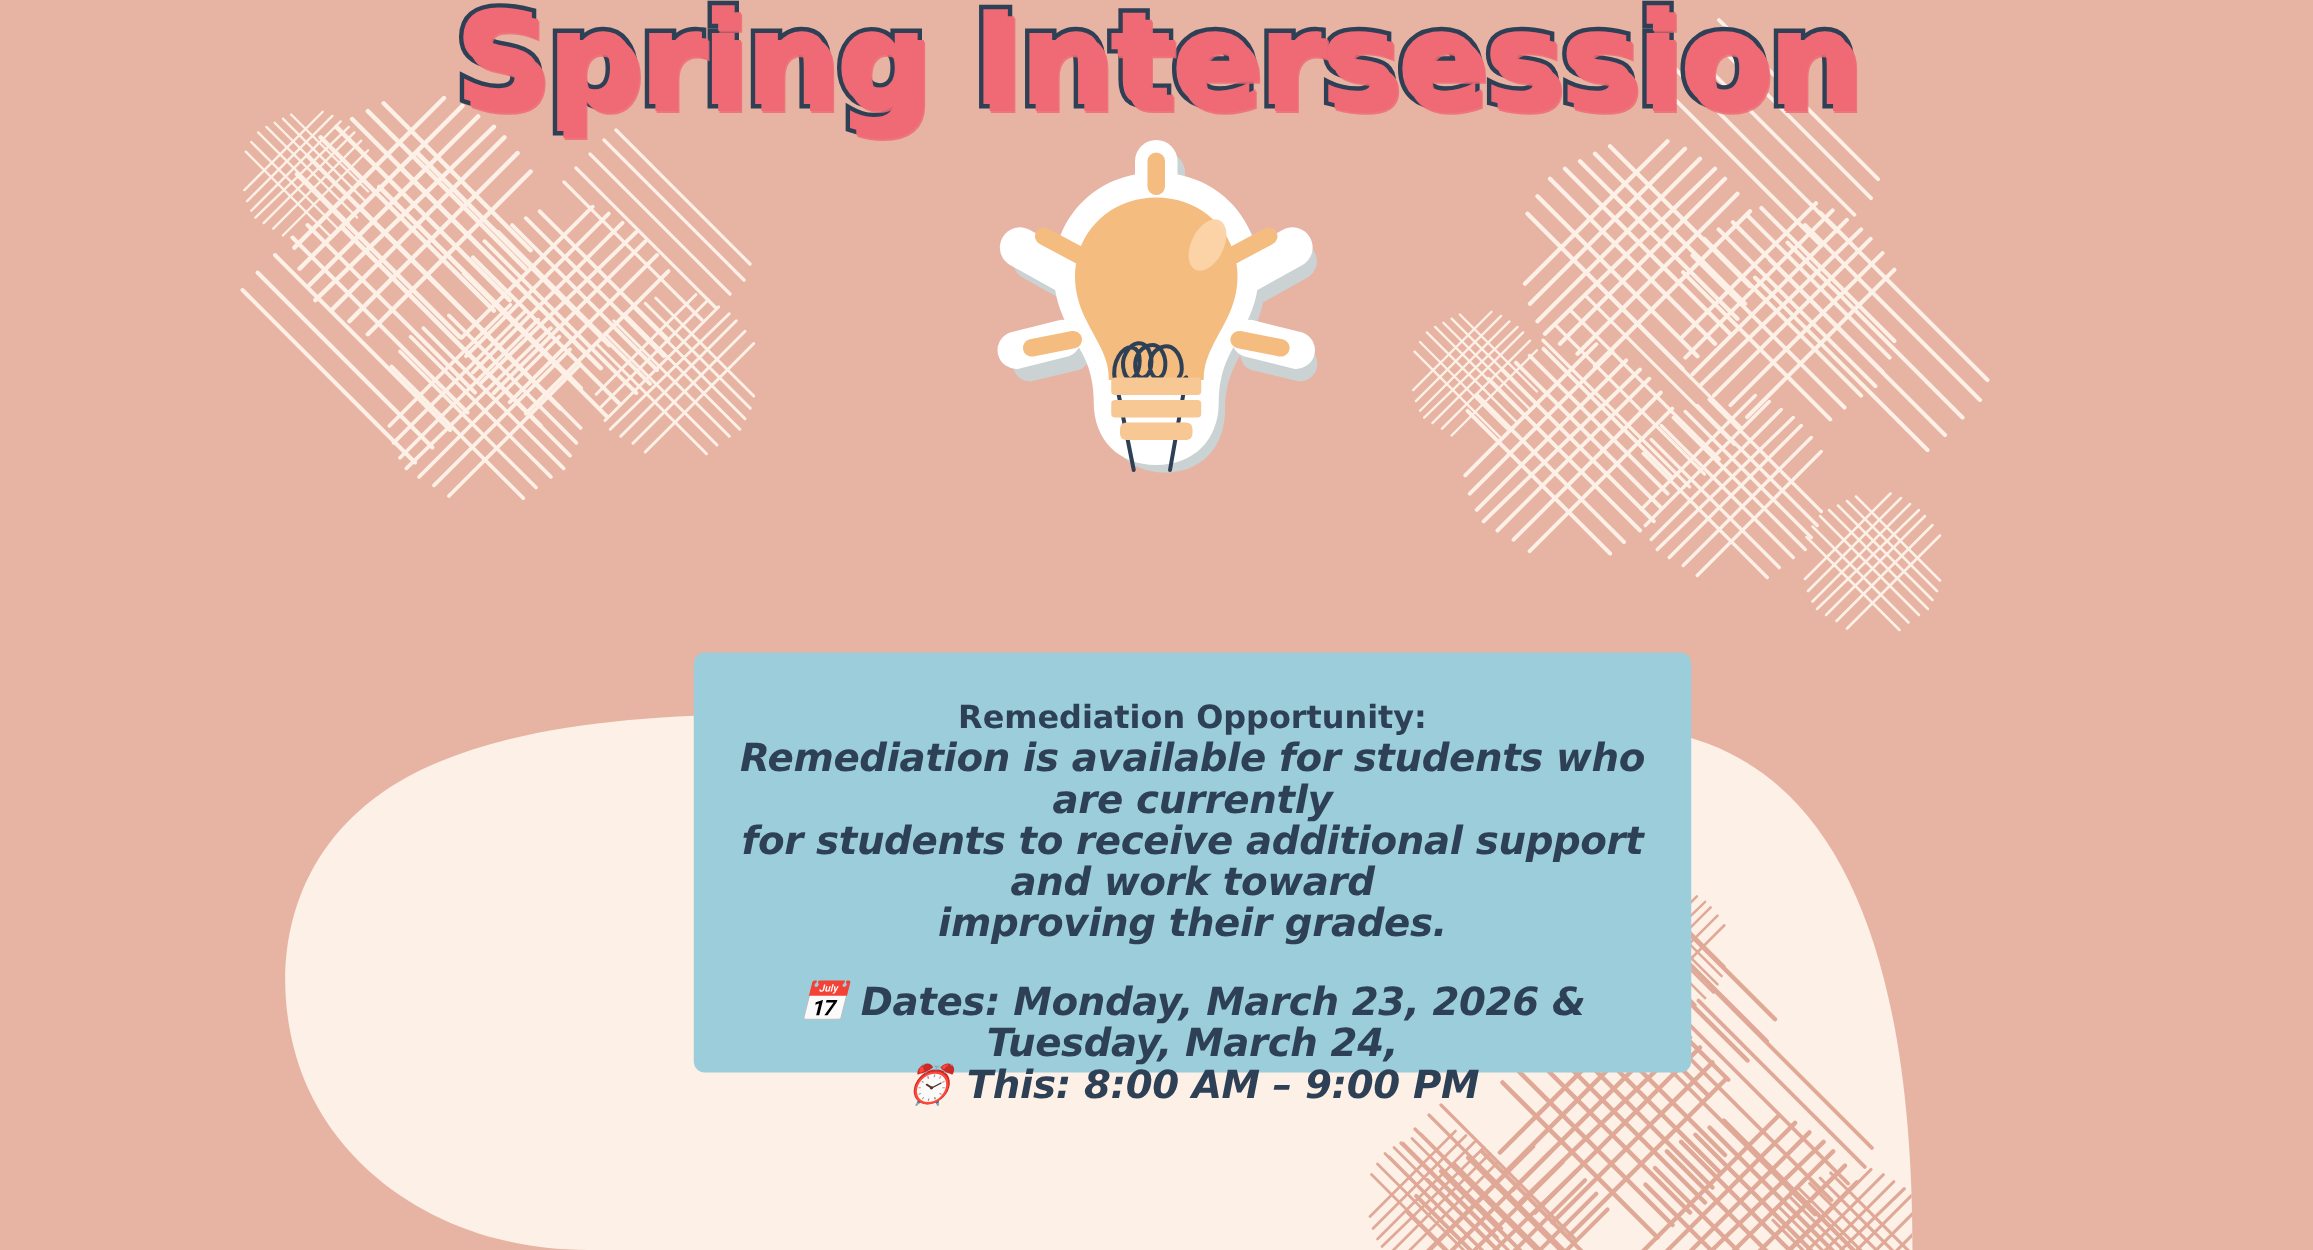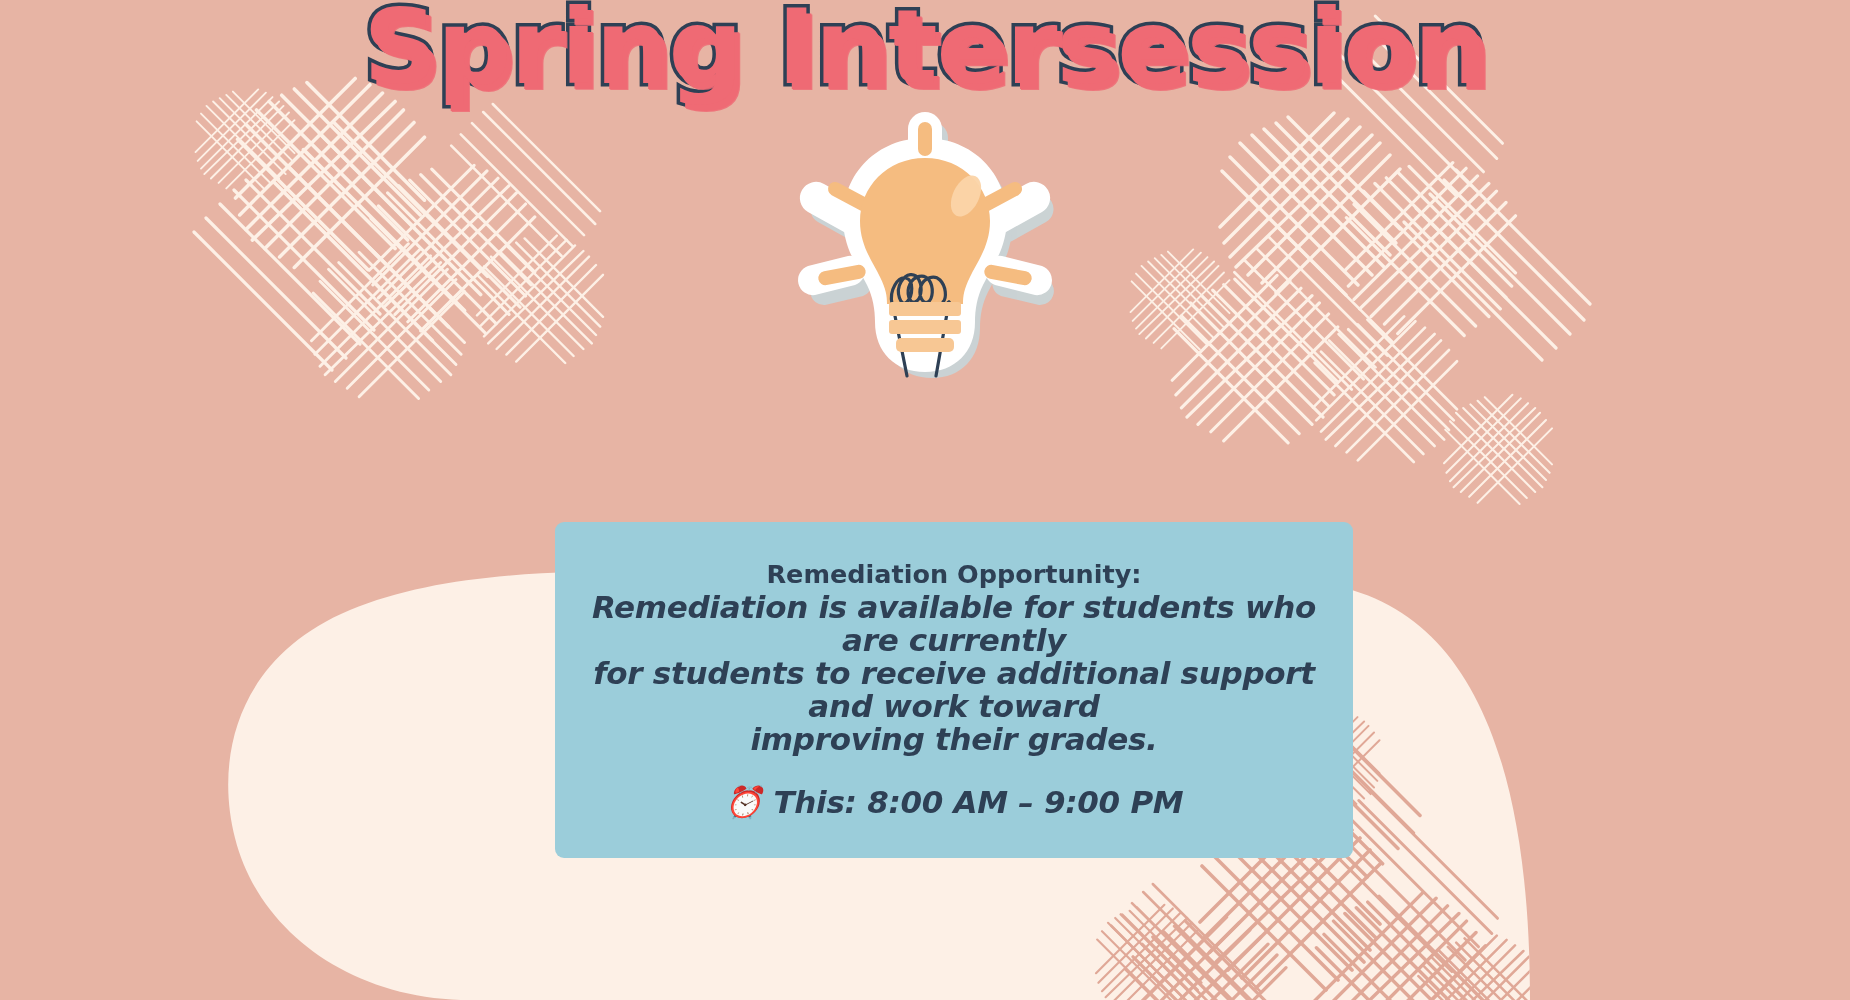--- a/index.html
+++ b/index.html
@@ -310,20 +310,25 @@
   </svg>
 
   <div id="info-card">
     <div class="heading">Remediation Opportunity:</div>
     <div class="line">Remediation is available for students who are currently</div>
     <div class="line">for students to receive additional support and work toward</div>
     <div class="line">improving their grades.</div>
 
     <div class="gap"></div>
 
+    <div class="line">
+      <span class="emoji">📅</span>
+      <span>Dates:</span>
+      <span>Monday, March 23, 2026 &amp; Tuesday, March 24,</span>
+    </div>
 
     <div class="line">
       <span class="emoji">⏰</span>
       <span>This:</span>
       <span>8:00 AM – 9:00 PM</span>
     </div>
   </div>
 
 </div>
 

